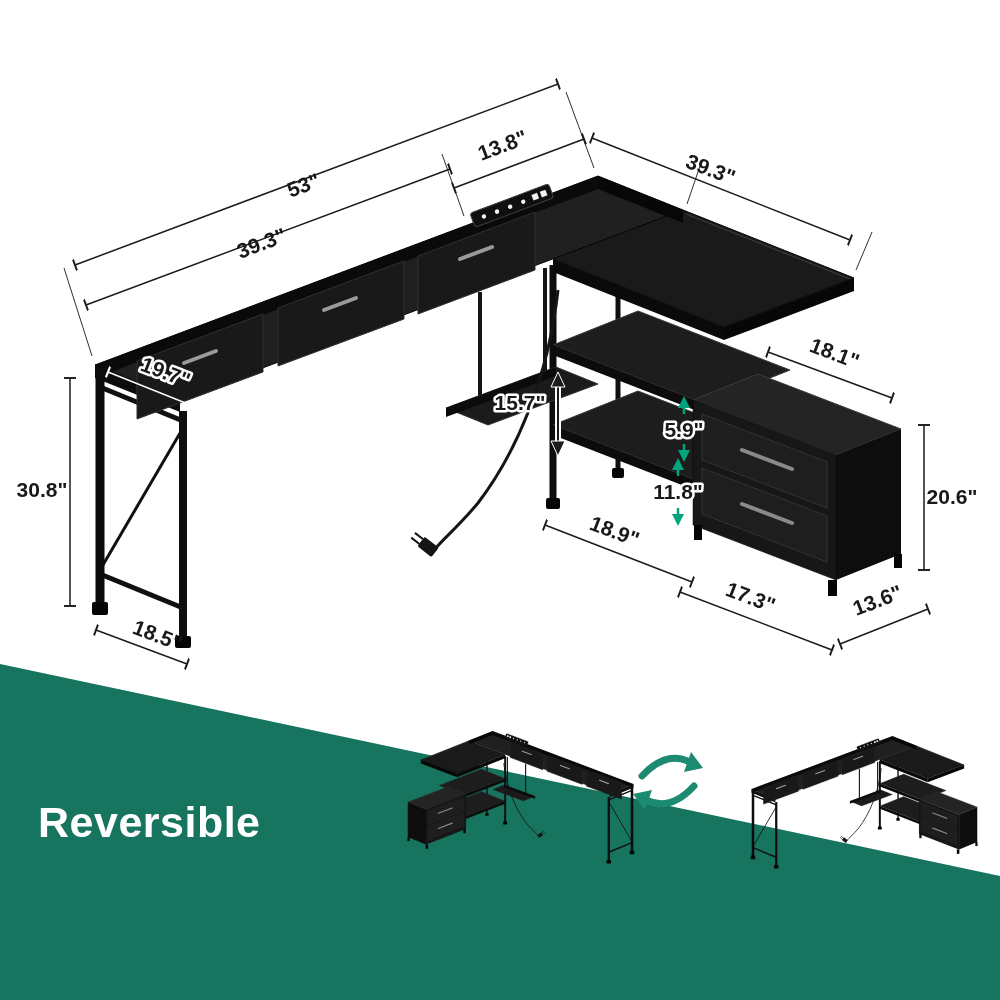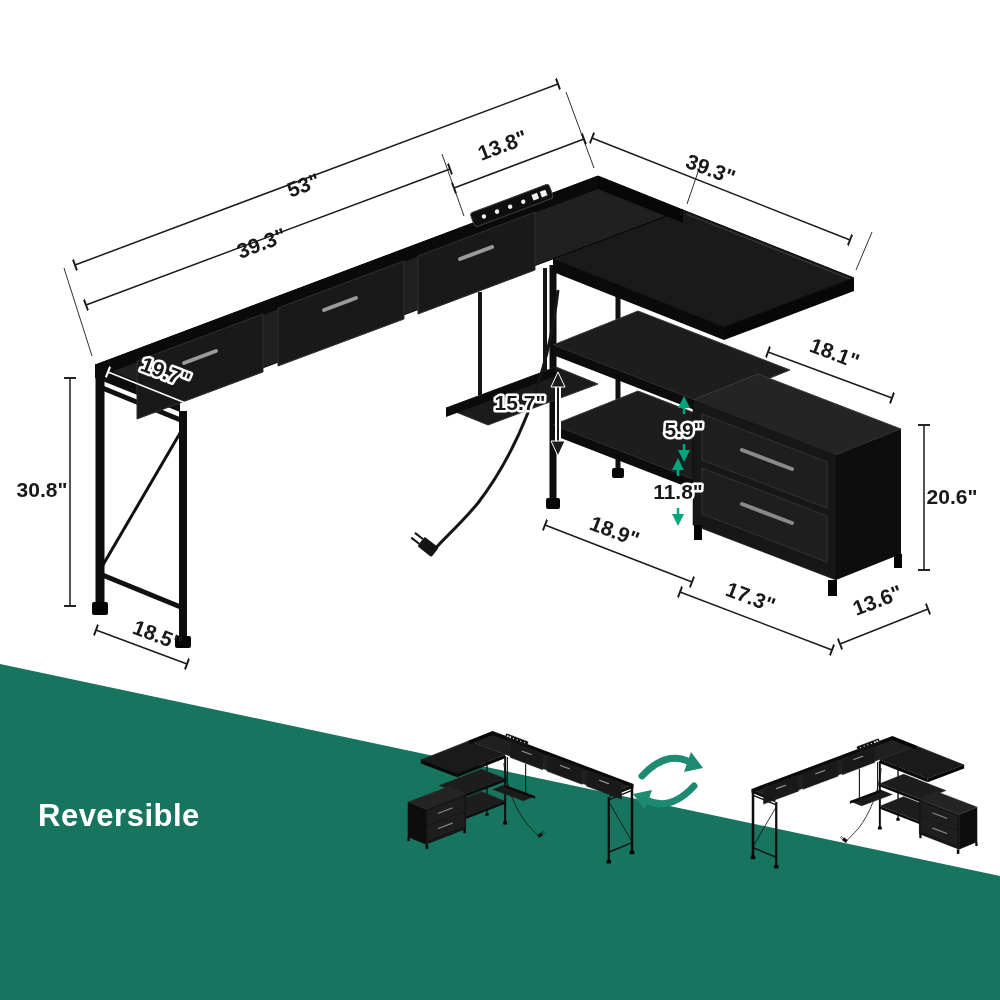--- a/index.html
+++ b/index.html
@@ -3,21 +3,21 @@
 <meta charset="utf-8">
 <style>
   html,body { margin:0; padding:0; background:#ffffff; }
   .stage {
     position:relative; width:1000px; height:1000px; background:#ffffff;
     overflow:hidden; font-family:"Liberation Sans", sans-serif;
   }
   .stage svg { position:absolute; left:0; top:0; }
   .reversible {
     position:absolute; left:38px; top:798px; color:#ffffff;
-    font-size:31px; font-weight:700; letter-spacing:0.5px;
+    font-size:43px; font-weight:700; letter-spacing:0.5px;
   }
   text.dim { font:700 21px "Liberation Sans", sans-serif; fill:#191919; text-anchor:middle; }
   .halo { paint-order:stroke; stroke:#ffffff; stroke-width:5px; stroke-linejoin:round; }
   .dim-green { fill:#00A57E; }
   .dl { stroke:#1b1b1b; stroke-width:1.5; fill:none; }
   .dlw { stroke:#ffffff; stroke-width:1.5; fill:none; }
   .ext { stroke:#2f2f2f; stroke-width:1; }
 </style>
 </head>
 <body>

